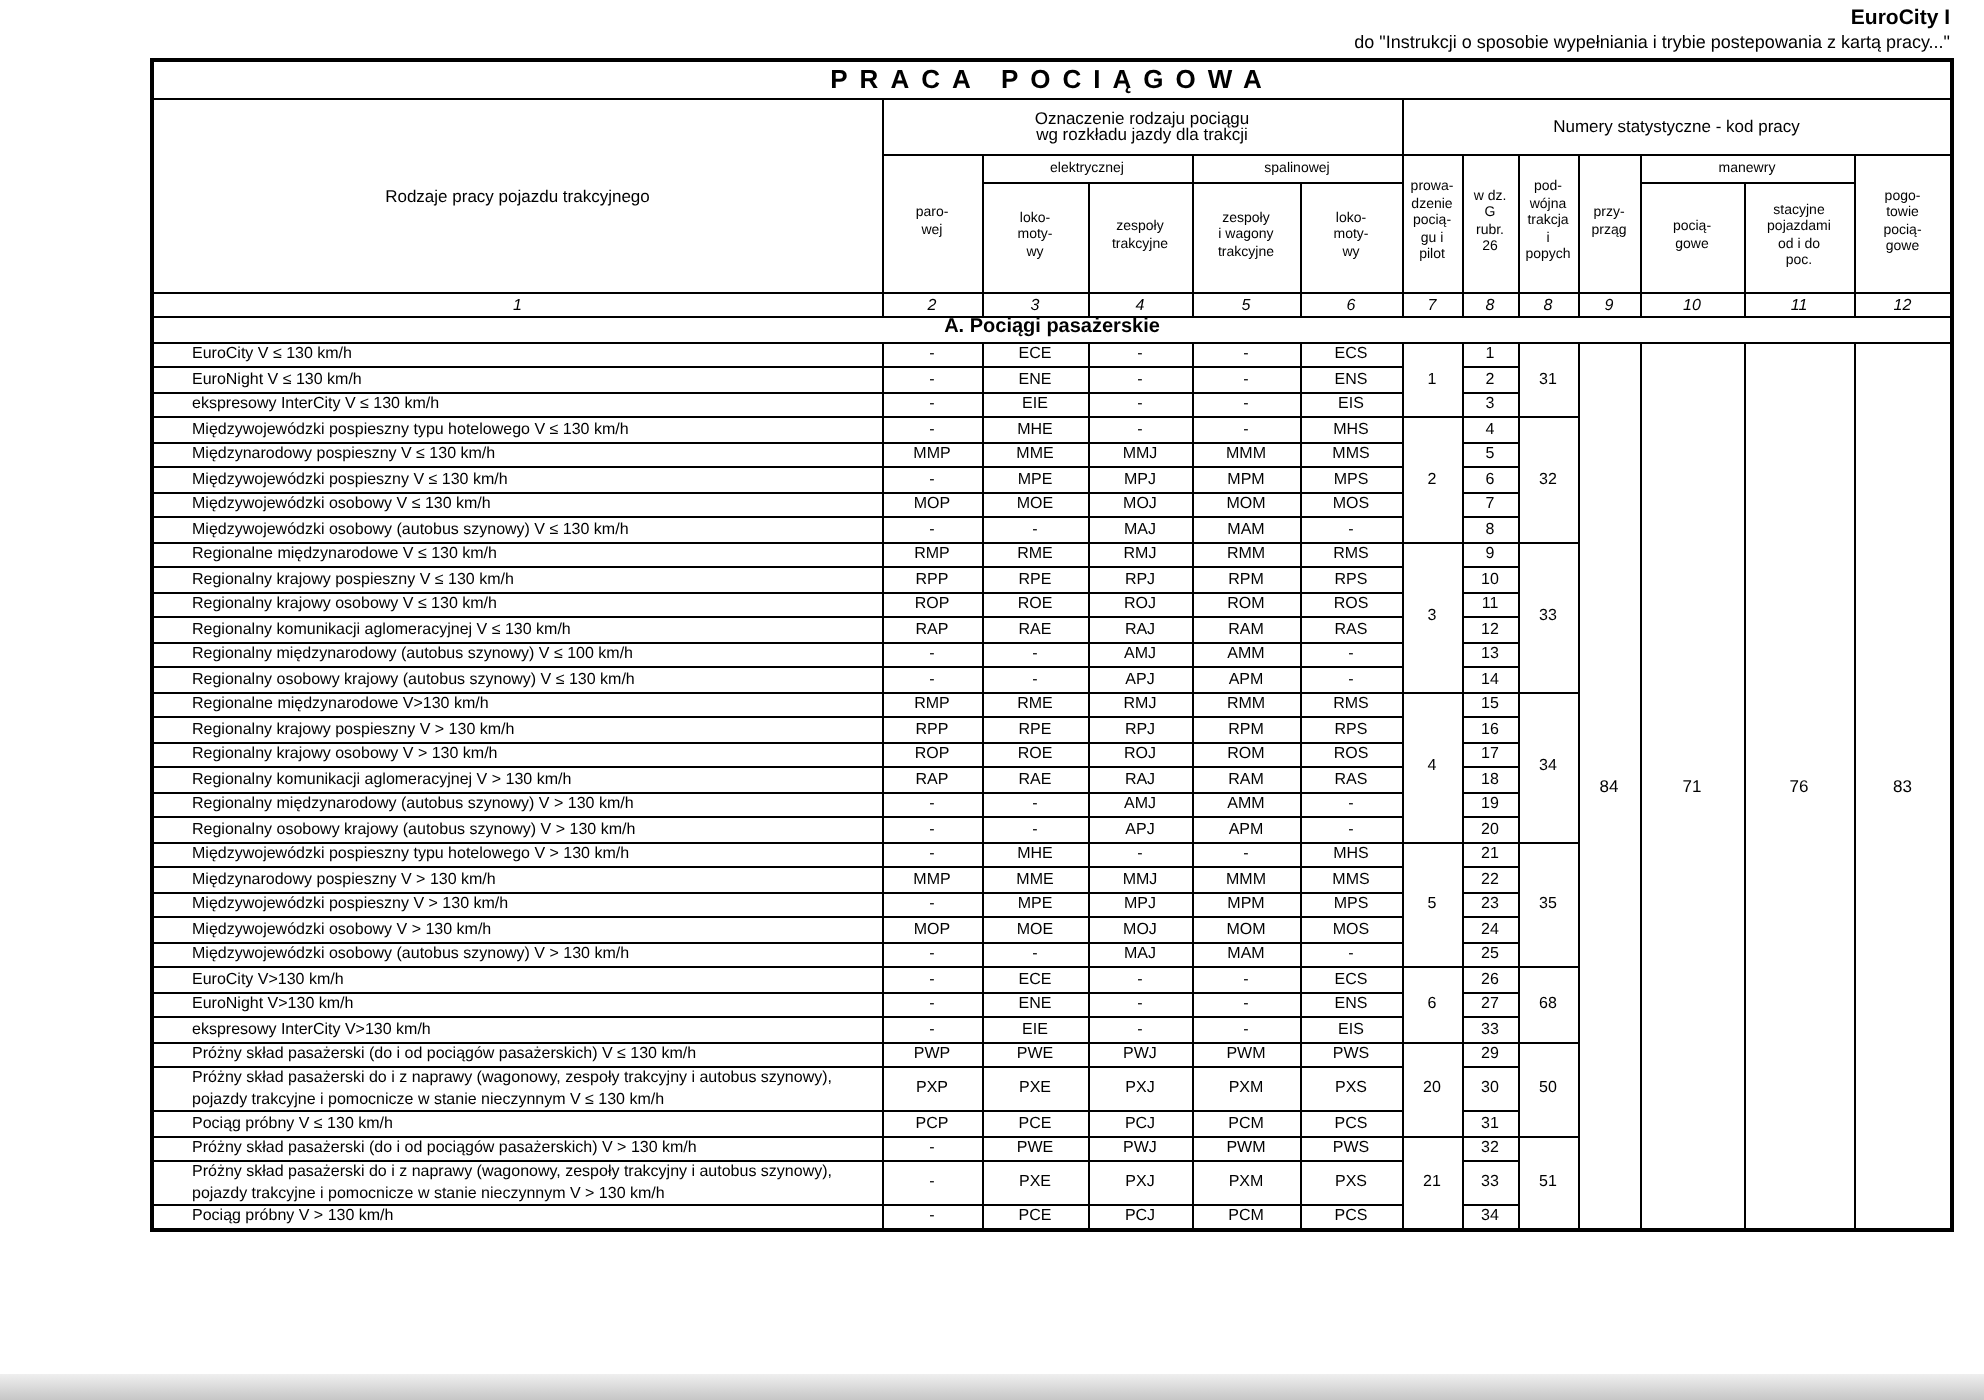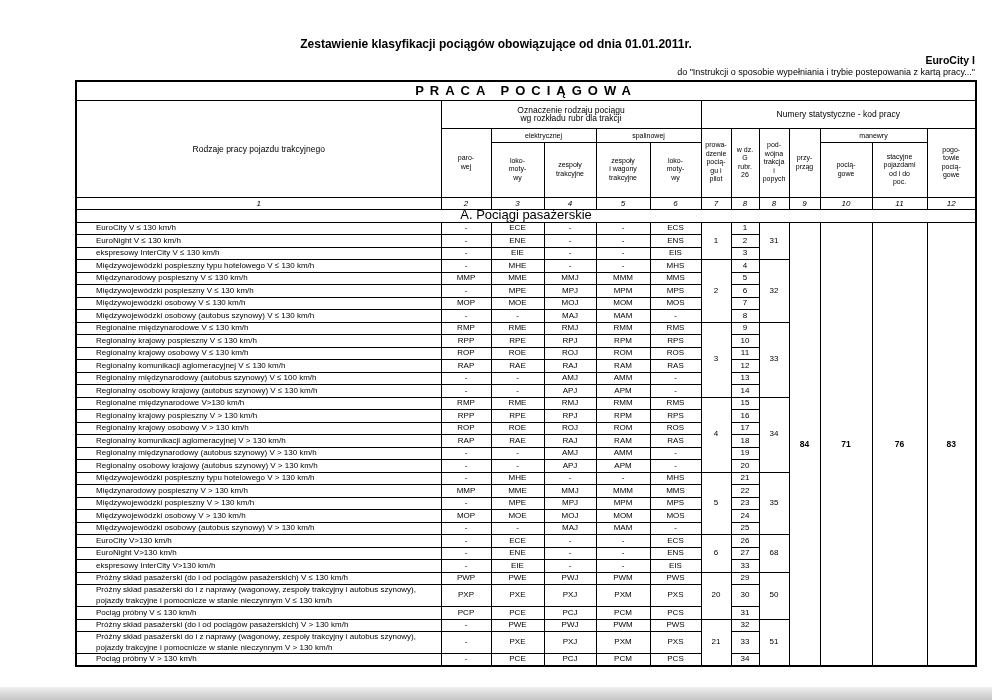--- a/index.html
+++ b/index.html
@@ -23,32 +23,31 @@
   .h-rodzaje { font-size: 10px; }
   tr.hrow2 th { height: 14px; font-size: 7px; }
   tr.hrow3 th { height: 55px; font-size: 7px; }
   .pre { white-space: pre-line; line-height: 8.5px; }
 
   tr.numrow td { height: 12px; font-size: 8px; font-style: italic; }
 
   tbody tr { height: 12.5px; }
   tbody td { font-size: 8px; line-height: 10.5px; }
   td.name { text-align: left; padding-left: 19px; }
-  td.section { font-weight: normal; font-size: 13px; height: 13px; }
-  td.big { font-size: 8.5px; font-weight: bold; }
+  td.section { font-weight: bold; font-size: 10px; height: 13px; }
+  td.big { font-size: 8.5px; }
 
   .bottom-edge { position: absolute; left: 0; bottom: 0; width: 100%; height: 13px;
                  background: linear-gradient(#efefef, #c6c6c6); }
 </style>
 </head>
 <body>
 
 <div class="sheet">
 
-  <div class="doc-title">Zestawienie klasyfikacji pociągów obowiązujące od dnia 01.01.2011r.</div>
 
   <div class="meta">
     <div class="tablica">EuroCity I</div>
     <div class="subtitle">do "Instrukcji  o sposobie wypełniania i trybie postepowania z kartą pracy..."</div>
   </div>
 
   <table class="main-table">
     <colgroup>
       <col style="width:365px">
         <col style="width:50px">
@@ -64,21 +63,21 @@
         <col style="width:55px">
       <col style="width:49px">
     </colgroup>
     <thead>
       <tr>
         <th colspan="13" class="main-header-cell">PRACA POCIĄGOWA</th>
       </tr>
       <tr class="hrow1">
         <th rowspan="3" class="h-rodzaje">Rodzaje pracy pojazdu trakcyjnego</th>
         <th colspan="5" class="pre">Oznaczenie rodzaju pociągu
-wg rozkładu rubr dla trakcji</th>
+wg rozkładu jazdy dla trakcji</th>
         <th colspan="7">Numery statystyczne - kod pracy</th>
       </tr>
       <tr class="hrow2">
         <th rowspan="2" class="pre">paro-
 wej</th>
         <th colspan="2">elektrycznej</th>
         <th colspan="2">spalinowej</th>
         <th rowspan="2" class="pre">prowa-
 dzenie
 pocią-

